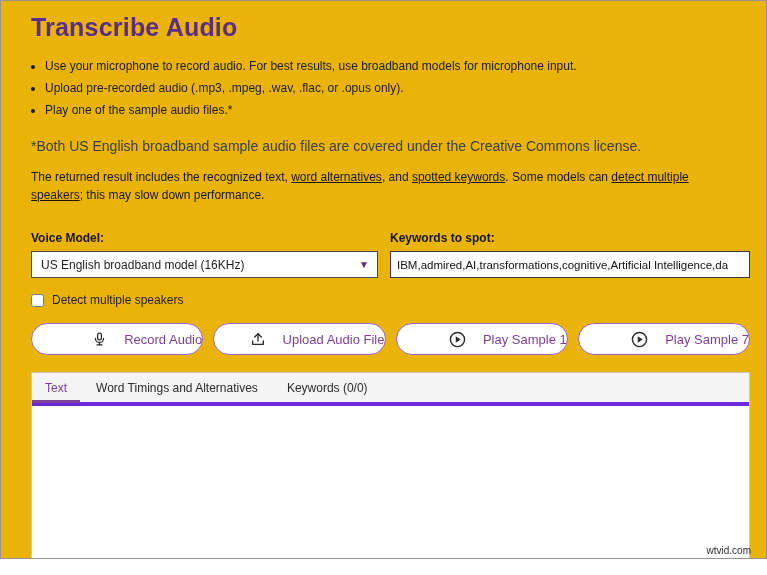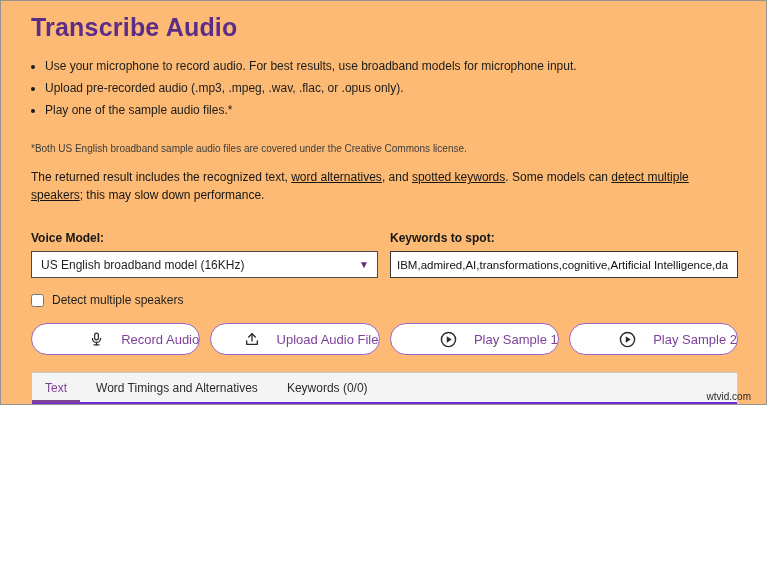--- a/index.html
+++ b/index.html
@@ -10,45 +10,45 @@
   }
   *{box-sizing:border-box;margin:0;padding:0;}
   html,body{background:#fff;}
   body{
     font-family:"Liberation Sans", sans-serif;
     color:var(--text);
   }
   .page{
     position:relative;
     width:767px;
-    height:405px;
+    height:559px;
     border:1px solid #949494;
-    background:#fdba74;
-    padding:10px 28px 8px 30px;
+    background:#eab308;
+    padding:10px 16px 8px 30px;
     overflow:hidden;
   }
   h1[data-name="page-title"]{
     font-size:25px;
     font-weight:bold;
     color:var(--title);
     margin:2px 0 16px 0;
     letter-spacing:.2px;
   }
   ul.bullets{
     margin:0 0 0 14px;
     font-size:12px;
     color:#1c1c1c;
   }
   ul.bullets li{
     margin-bottom:5px;
     line-height:1.4;
   }
   .footnote{
-    margin-top:25px;
-    font-size:10px;
+    margin-top:20px;
+    font-size:14px;
     color:#3d3d3d;
   }
   .description{
     margin-top:15px;
     font-size:12px;
     line-height:1.45;
     max-width:712px;
     color:#161616;
   }
   .inline-link{
@@ -243,21 +243,21 @@
       <span data-name="play-sample-1-label">Play Sample 1</span>
     </button>
 
     <button class="pill" data-name="play-sample-2-button">
       <span class="icon" data-name="play-icon">
         <svg width="17" height="17" viewBox="0 0 24 24">
           <circle cx="12" cy="12" r="10" fill="none" stroke="#2a2a2a" stroke-width="2"></circle>
           <path d="M9.5 7.5l7 4.5-7 4.5z" fill="#2a2a2a"></path>
         </svg>
       </span>
-      <span data-name="play-sample-2-label">Play Sample 2</span>
+      <span data-name="play-sample-2-label">Play Sample 7</span>
     </button>
   </div>
 
   <div class="tabs-panel" data-name="results-section">
     <div class="tabs" data-name="tab-bar">
       <div class="tab active" data-name="tab-text">Text</div>
       <div class="tab" data-name="tab-word-timings-alternatives">Word Timings and Alternatives</div>
       <div class="tab" data-name="tab-keywords">Keywords (0/0)</div>
     </div>
     <div class="panel" data-name="output-panel"></div>

